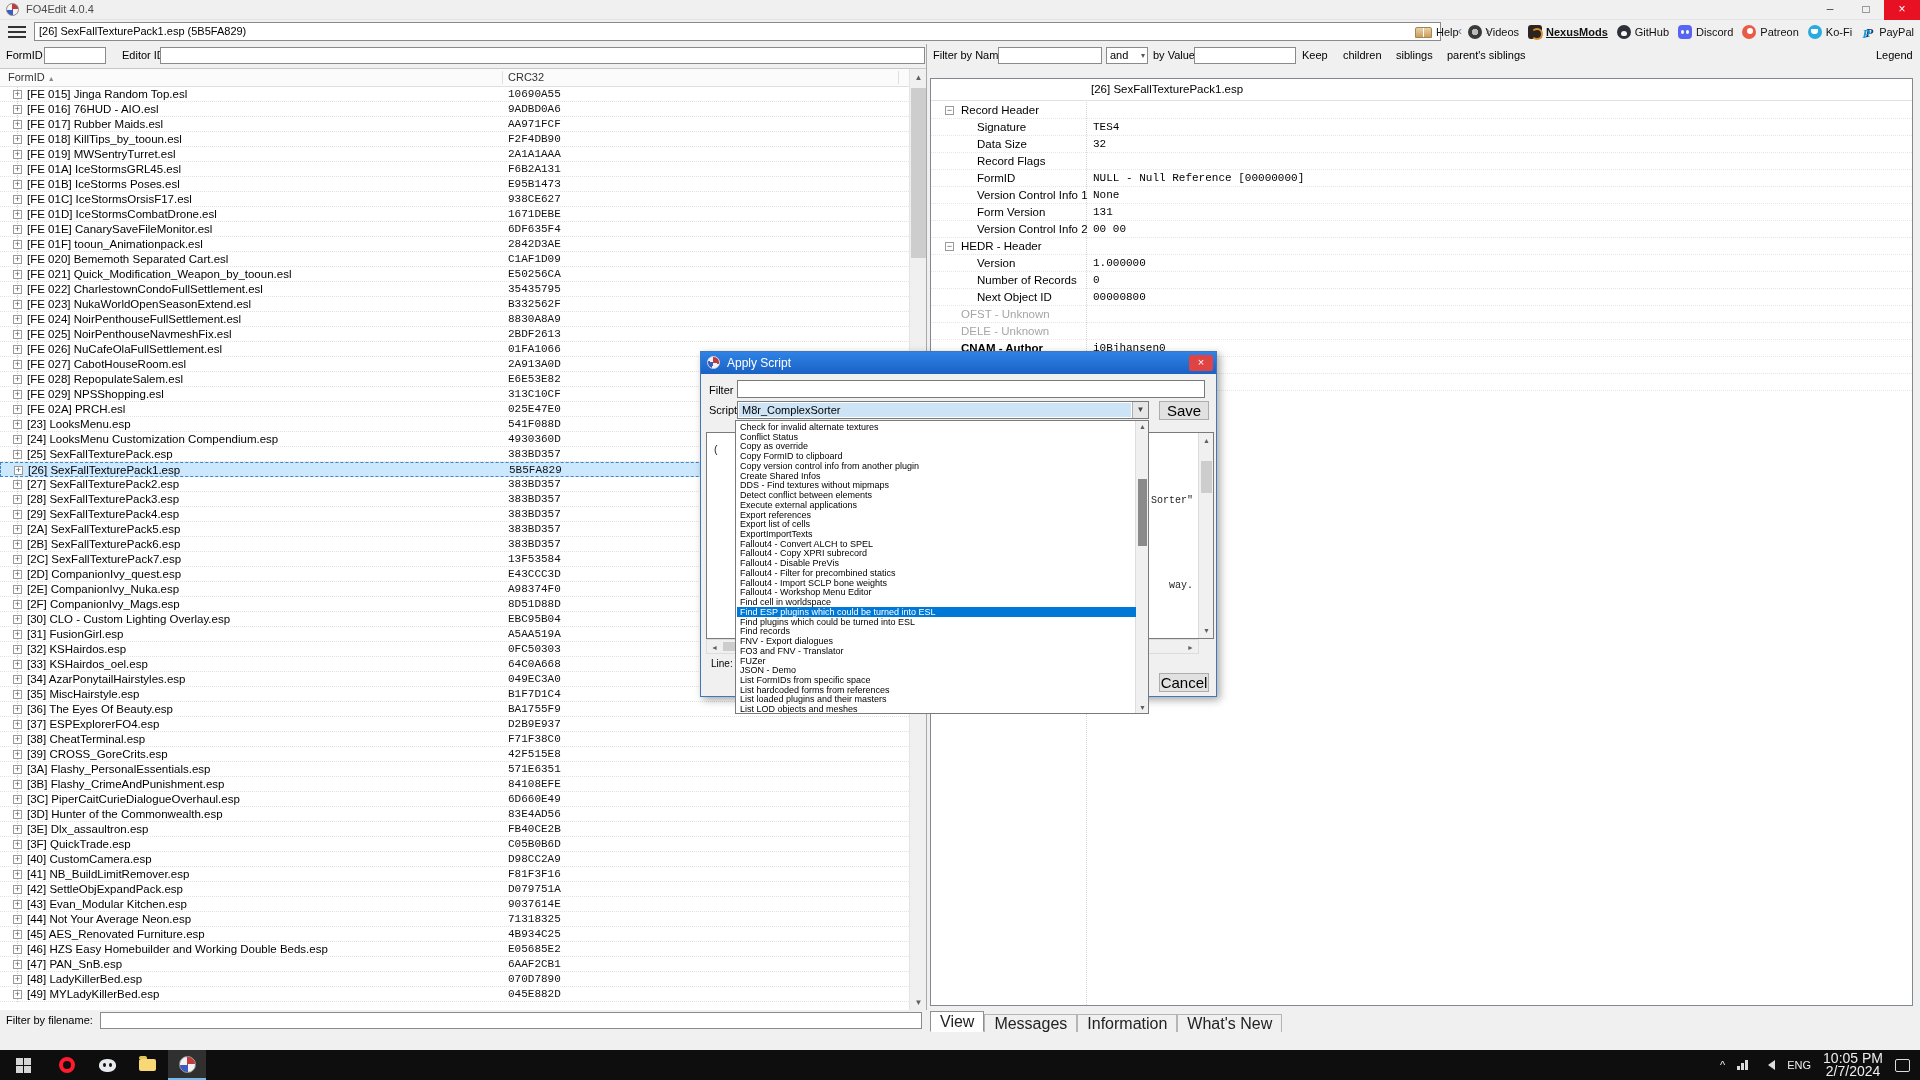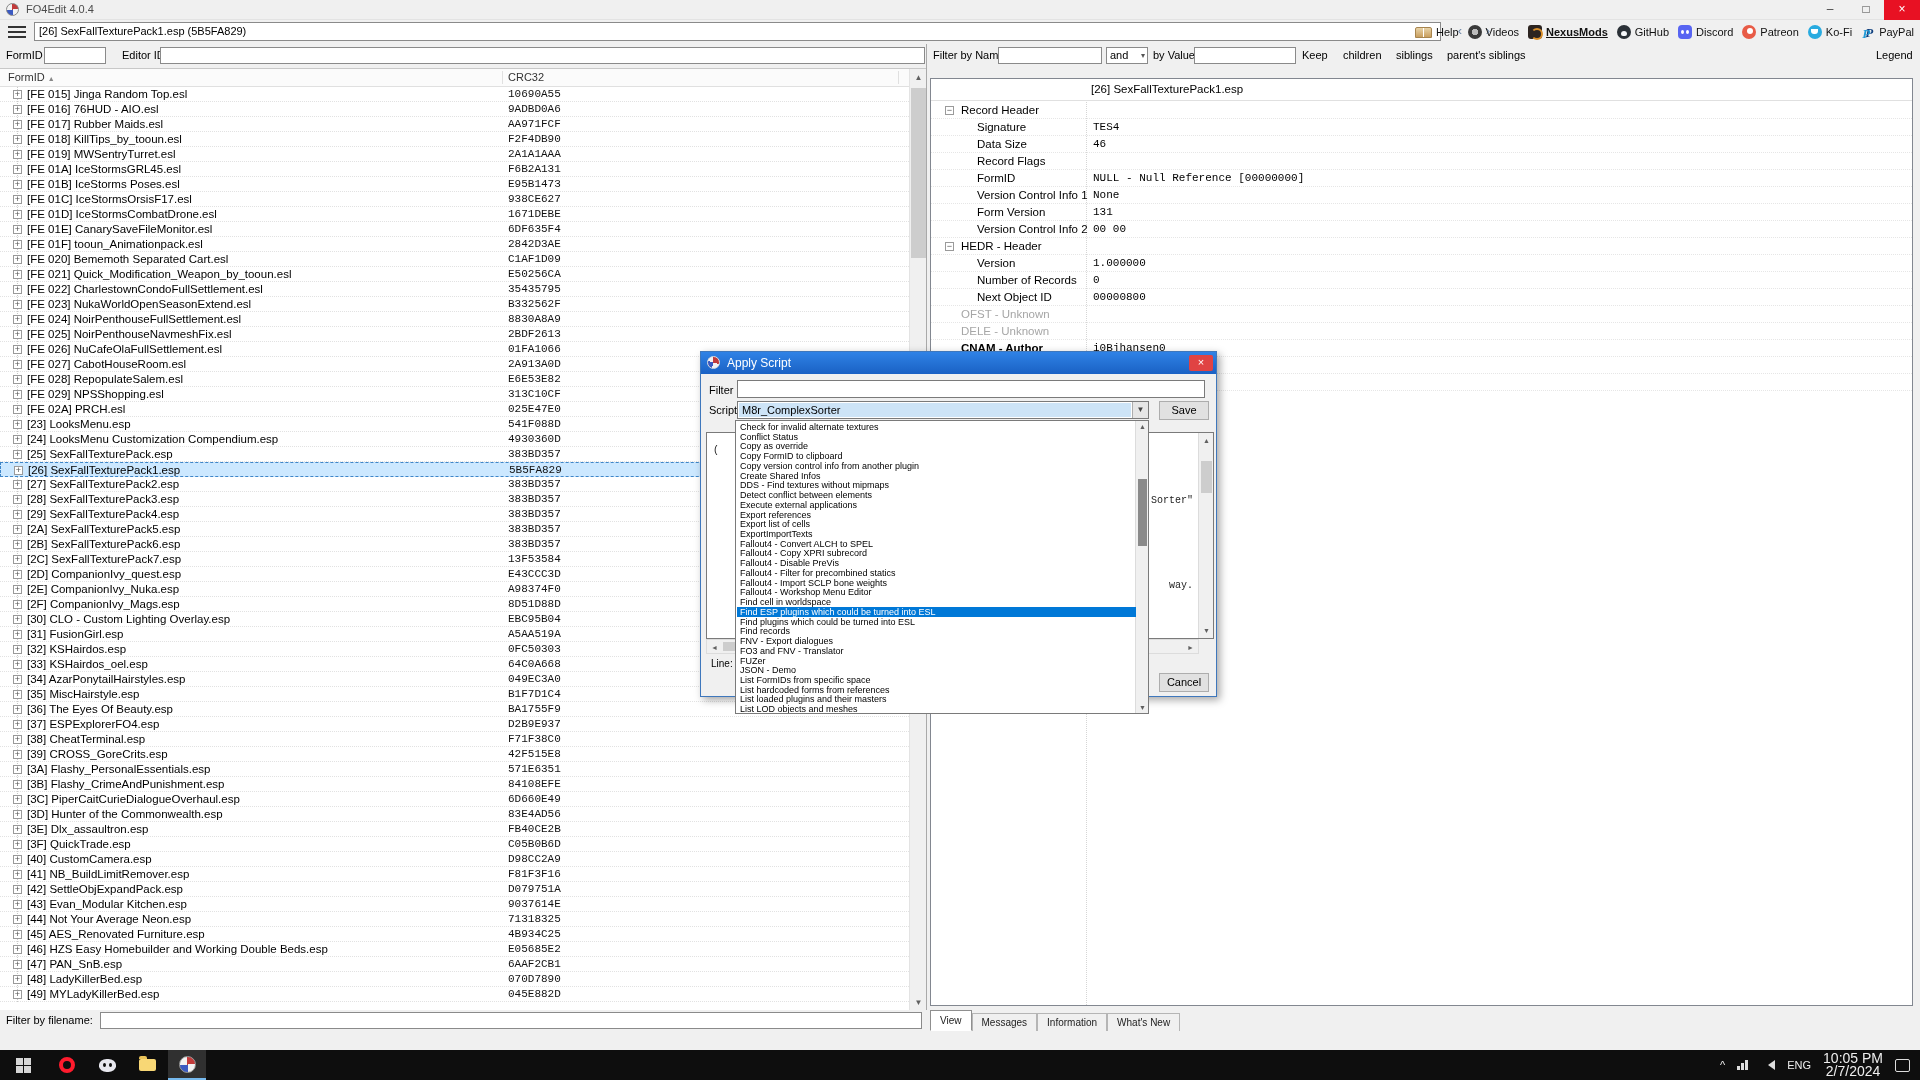--- a/index.html
+++ b/index.html
@@ -75,41 +75,41 @@
   .rt-header .htext { position:absolute; left:160px; top:4px; font-size:11.5px; color:#000; }
   .rt-coldiv { position:absolute; left:155px; top:0; bottom:0; border-left:1px dotted #d5d5d5; }
   .rrow { position:absolute; left:0; width:100%; height:17px; line-height:17px; border-bottom:1px dotted #e6e6e6; }
   .rrow .tbox { position:absolute; left:14px; top:4px; width:9px; height:9px; border:1px solid #9a9a9a; background:#fff;
     font-size:9px; line-height:7px; text-align:center; color:#555; }
   .rrow .rlabel { position:absolute; font-size:11.5px; color:#000; white-space:nowrap; }
   .rrow.lvl0 .rlabel { left:30px; } .rrow.lvl1 .rlabel { left:46px; }
   .rrow .rvalue { position:absolute; left:162px; font-family:"Liberation Mono",monospace; font-size:11px; color:#000; white-space:nowrap; }
   .rrow.grey .rlabel { color:#a6a6a6; }
   .rrow.boldlabel .rlabel { font-weight:bold; }
-  .tabs { position:absolute; left:930px; top:1010px; height:22px; display:flex; font-size:10px; }
+  .tabs { position:absolute; left:930px; top:1010px; height:22px; display:flex; font-size:16px;align-items:center; }
   .tab { padding:0 9px; height:18px; line-height:17px; margin-top:3px; background:#f0f0f0; border:1px solid #b5b5b5; border-bottom:none; color:#222; }
   .tab.active { height:21px; line-height:20px; margin-top:0; background:#fff; border:1px solid #8f8f8f; border-bottom:1px solid #fff; }
 
   
   .statusbar { position:absolute; left:0; top:1032px; width:1920px; height:18px; background:#f0f0f0; border-top:1px solid #d7d7d7; font-size:11px; color:#000; }
 
   
   .dialog { position:absolute; left:700px; top:351px; width:517px; height:346px; background:#f0f0f0; border:1px solid #3e77bc;
     box-shadow:3px 3px 8px rgba(0,0,0,.35); z-index:50; }
   .dlg-title { position:absolute; left:0; top:0; width:100%; height:22px; background:linear-gradient(180deg,#2f82e6,#1a61c4); }
   .dlg-title .dtext { position:absolute; left:26px; top:4px; color:#fff; font-size:12px; }
   .dlg-icon { position:absolute; left:6px; top:4px; width:13px; height:13px; border-radius:50%;
     background:conic-gradient(#c23b3b 0 30%, #f2f2f2 30% 55%, #3b5ac2 55% 80%, #f2f2f2 80% 100%); border:1px solid #ddd; }
   .dlg-close { position:absolute; right:3px; top:3px; width:24px; height:16px; background:#e04343; color:#fff; text-align:center; line-height:15px; font-size:11px; border-radius:2px; }
   .dlg-label { position:absolute; font-size:11px; color:#000; }
   .dlg-input { position:absolute; border:1px solid #7a7a7a; background:#fff; font-size:11px; padding:1px 3px; }
   .combo { position:absolute; left:36px; top:49px; width:412px; height:18px; border:1px solid #7a7a7a; background:#fff; }
   .combo .sel { position:absolute; left:1px; top:1px; right:17px; bottom:1px; background:#cde4f7; font-size:11px; padding:1px 3px; color:#000; white-space:nowrap; overflow:hidden; }
   .combo .cbtn { position:absolute; right:0; top:0; width:16px; height:16px; background:#e6e6e6; border-left:1px solid #adadad; text-align:center; font-size:8px; line-height:16px; color:#444; }
-  .btn { position:absolute; width:50px; height:19px; background:#e1e1e1; border:1px solid #adadad; font-size:11px; text-align:center; line-height:17px; color:#000; }
+  .btn { position:absolute; width:50px; height:19px; background:#e1e1e1; border:1px solid #adadad; font-size:15px; text-align:center; line-height:17px; color:#000; }
   .memo { position:absolute; left:5px; top:80px; width:508px; height:207px; background:#fff; border:1px solid #7a7a7a; overflow:hidden; }
   .frag { position:absolute; font-family:"Liberation Mono",monospace; font-size:10px; color:#222; }
   .mscroll-v { position:absolute; right:0; top:0; width:15px; height:100%; background:#f0f0f0; border-left:1px solid #dcdcdc; }
   .mscroll-h { position:absolute; left:5px; top:287px; width:493px; height:15px; background:#f0f0f0; border:1px solid #dcdcdc; }
   .sarr { position:absolute; font-size:7px; color:#606060; width:15px; height:15px; text-align:center; line-height:15px; }
   .sthumb { position:absolute; background:#cdcdcd; }
 
   
   .dropdown { position:absolute; left:735px; top:420px; width:414px; height:294px; background:#fff; border:1px solid #7a7a7a; z-index:60; overflow:hidden; }
   .sitem { position:absolute; left:1px; width:399px; height:10px; line-height:10px; font-size:9px; color:#000; padding-left:3px; white-space:nowrap; }
@@ -560,21 +560,21 @@
           <span class="tbox">−</span>
           <span class="rlabel">Record Header</span>
           <span class="rvalue"></span>
         </div>
         <div class="rrow lvl1" style="top: 17px;">
           <span class="rlabel">Signature</span>
           <span class="rvalue">TES4</span>
         </div>
         <div class="rrow lvl1" style="top: 34px;">
           <span class="rlabel">Data Size</span>
-          <span class="rvalue">46</span>
+          <span class="rvalue">32</span>
         </div>
         <div class="rrow lvl1" style="top: 51px;">
           <span class="rlabel">Record Flags</span>
           <span class="rvalue"></span>
         </div>
         <div class="rrow lvl1" style="top: 68px;">
           <span class="rlabel">FormID</span>
           <span class="rvalue">NULL - Null Reference [00000000]</span>
         </div>
         <div class="rrow lvl1" style="top: 85px;">

